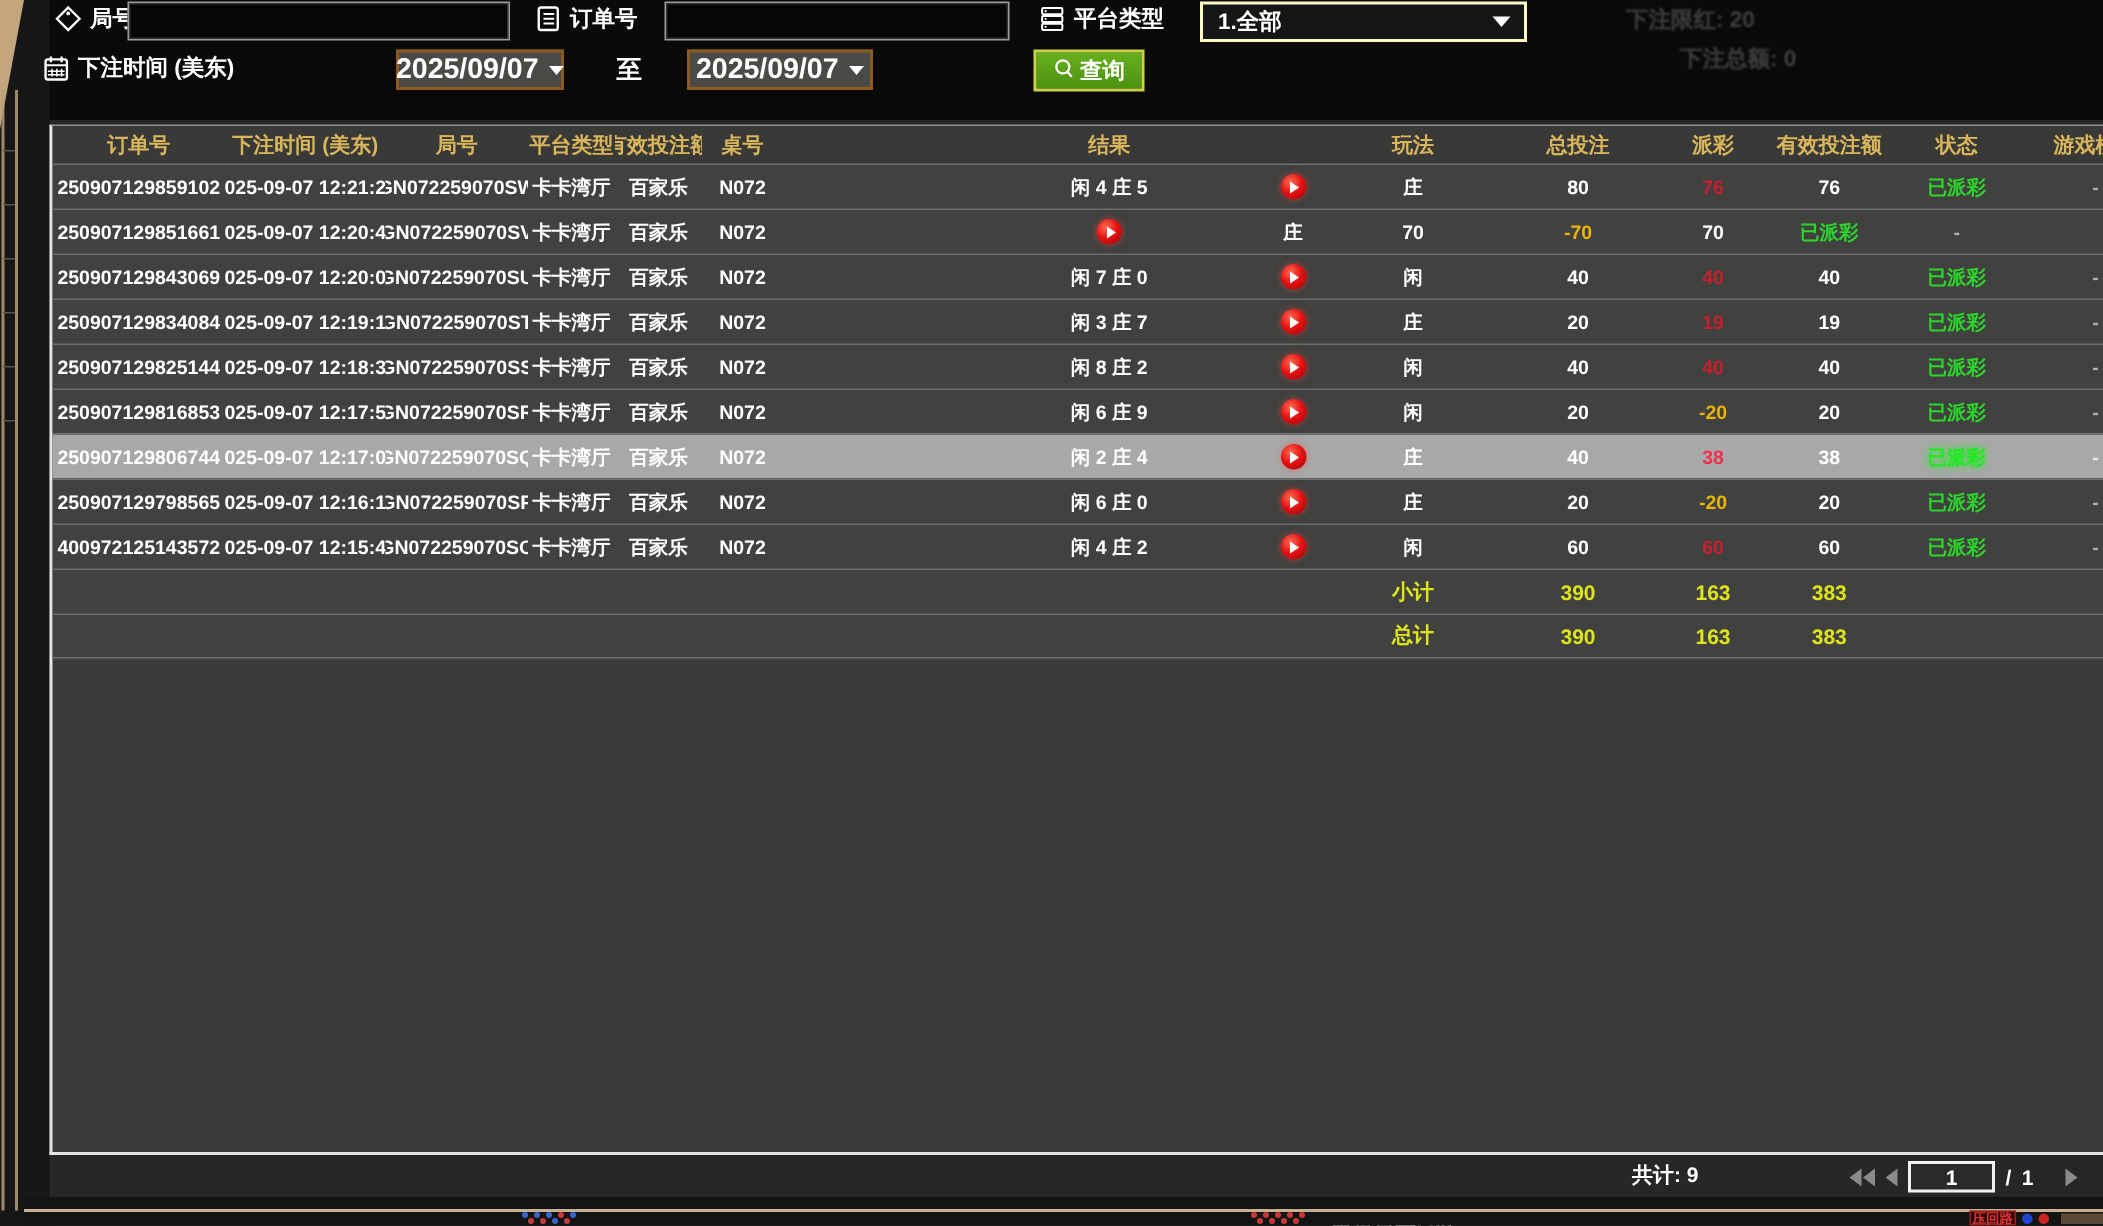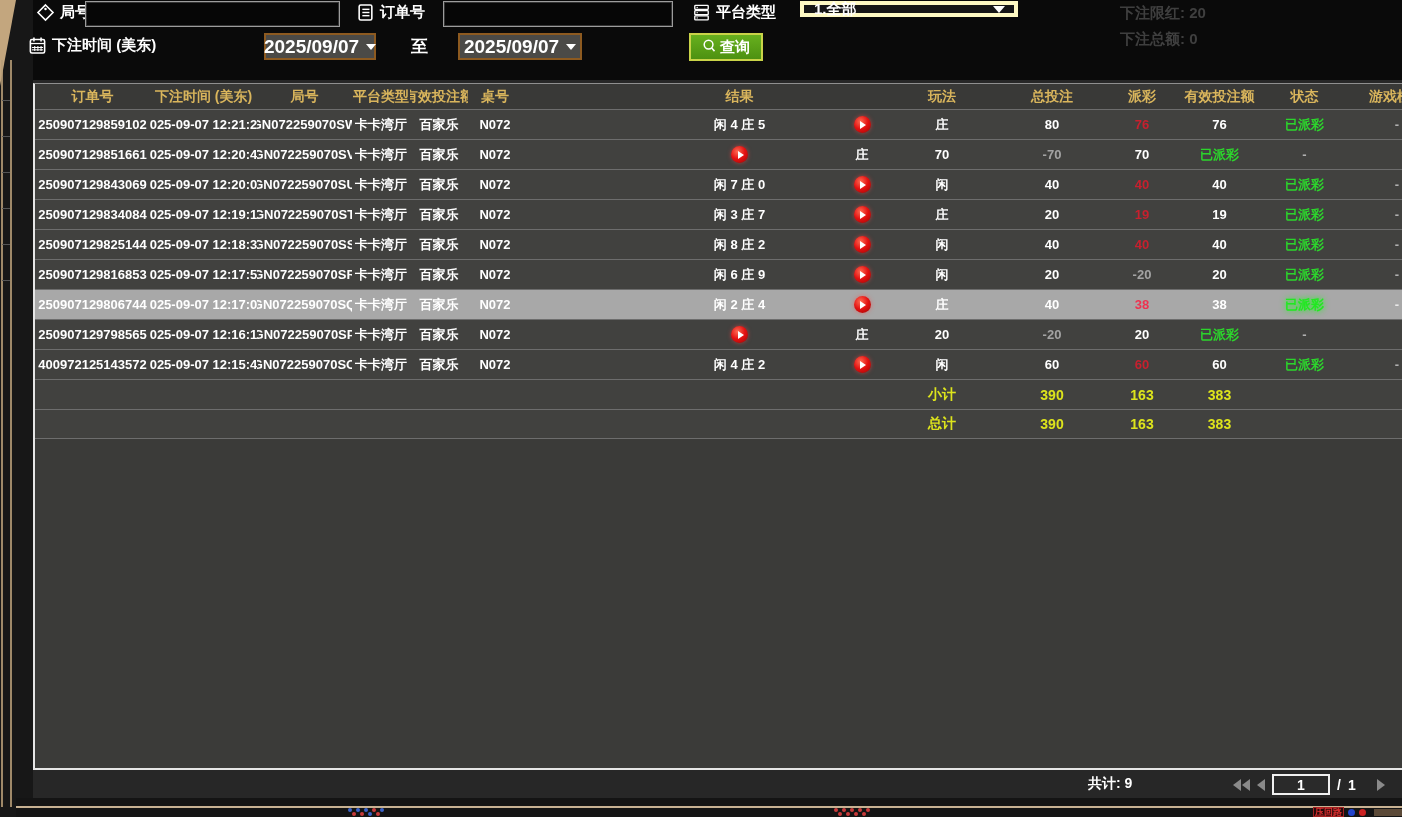--- a/index.html
+++ b/index.html
@@ -11,29 +11,29 @@
   }
   
   .backdrop-mid { position:absolute; left:33px; top:80px; width:1369px; height:718px; background:#272727; }
   .left-strip { position:absolute; left:0; top:0; width:33px; height:817px; background:#171717; }
   .left-strip .corner { position:absolute; left:0; top:0; width:0; height:0;
       border-top:86px solid #c3a67e; border-right:16px solid transparent; }
   .left-strip .vline { position:absolute; top:60px; bottom:10px; width:2px; background:#b79d78; opacity:.85; }
   .v1 { left:1px; } .v2 { left:10px; }
   .left-strip .hline { position:absolute; left:2px; width:8px; height:1px; background:#555; }
   .ghost { position:absolute; color:#4d4d4d; font-size:15px; filter:blur(.6px); opacity:.8; white-space:nowrap; }
-  .ghost1 { left:1120px; top:4px;text-align:right; } .ghost2 { left:1120px; top:30px; }
+  .ghost1 { left:1084px; top:4px;text-align:right; } .ghost2 { left:1120px; top:30px; }
 
   
   .flabel { position:absolute; display:flex; align-items:center; gap:5px; font-size:15px; color:#fff; white-space:nowrap; }
   .flabel svg { display:block; }
   .txt { position:absolute; top:1px; height:26px; background:#060606; border:1px solid #9c9c9c;
          box-shadow:inset 0 0 0 1px #333; color:#fff; font:inherit; font-size:14px; padding:0 6px; }
-  .select { position:absolute; left:800px; top:1px; width:218px; height:16px; background:#161616;
-            border:4px solid #fef9c3; display:flex; align-items:center; cursor:pointer; }
+  .select { position:absolute; left:800px; top:1px; width:218px; height:27px; background:#161616;
+            border:2px solid #fef9c3; display:flex; align-items:center; cursor:pointer; }
   .select .sel-txt { padding-left:10px; font-size:15px; }
   .caret-down { width:0; height:0; border-left:6px solid transparent; border-right:6px solid transparent; border-top:7px solid #fff; }
   .select .caret-down { position:absolute; right:9px; }
   .datebtn { position:absolute; top:33px; height:27px; background:#4b4a47; border:2px solid #8d5a20;
              display:flex; align-items:center; justify-content:center; gap:7px; font-size:19px; cursor:pointer; }
   .datebtn .caret-down { border-left-width:5px; border-right-width:5px; border-top-width:6px; }
   .to-label { position:absolute; left:411px; top:35px; font-size:17px; }
   .searchbtn { position:absolute; left:689px; top:33px; width:74px; height:28px;
                background:linear-gradient(#67b01e,#4d9111); border:2px solid #c9d348;
                display:flex; align-items:center; justify-content:center; gap:3px; font-size:15px; color:#fff; cursor:pointer; }
@@ -42,21 +42,21 @@
   .panel { position:absolute; left:33px; top:83px; width:1369px; height:687px; background:#3b3b39;
            border-left:2px solid #e6e6e6; border-bottom:2px solid #e6e6e6; border-top:1px solid #8f8f8f; overflow:hidden; }
   .thead, .trow { display:grid; width:1412px;
     grid-template-columns:115px 107px 95px 58px 58px 54px 120px 195px 50px 110px 110px 70px 85px 85px 100px; }
   .thead { height:25px; background:#393937; color:#d9b55c; font-size:14px; }
   .trow { height:30px; background:#41413f; border-top:1px solid #6d6d6d; font-size:13px; }
   .thead > div, .trow > div { display:flex; align-items:center; justify-content:center; overflow:hidden; white-space:nowrap; }
   .trow.selected { background:#a8a8a8; }
   .trow.total-row { color:#dde41c; font-size:14px; }
   .trow.last { border-bottom:1px solid #6d6d6d; }
-  .pos { color:#c6202e; } .neg { color:#a3a3a3; }
+  .pos { color:#c6202e; } .neg { color:#eab308; }
   .selected .pos { color:#ee3350; }
   .st { color:#2cd42c; } .selected .st { color:#21e821; text-shadow:0 0 6px #1f1; }
   .mode { color:#b0b0b0; } .selected .mode { color:#e9e9e9; }
   .play-icon { width:17px; height:17px; border-radius:50%;
     background:radial-gradient(circle at 38% 32%, #ff6a52 0%, #e31111 48%, #9c0606 100%);
     display:inline-flex; align-items:center; justify-content:center; box-shadow:0 0 4px rgba(255,70,70,.55); cursor:pointer; }
   .play-tri { width:0; height:0; border-top:4px solid transparent; border-bottom:4px solid transparent; border-left:6px solid #fff; margin-left:2px; }
 
   
   .pagebar { position:absolute; left:33px; top:770px; width:1369px; height:28px; font-size:14px; }
@@ -339,20 +339,21 @@
         <div class="mode">-</div>
       </div>
       <div class="trow">
         <div>250907129798565</div>
         <div>2025-09-07 12:16:17</div>
         <div>GN072259070SP</div>
         <div>卡卡湾厅</div>
         <div>百家乐</div>
         <div>N072</div>
         <div></div>
+        <div>闲 6 庄 0</div>
         <div>
           <span class="play-icon">
             <span class="play-tri"></span>
           </span>
         </div>
         <div>庄</div>
         <div>20</div>
         <div class="neg">-20</div>
         <div>20</div>
         <div class="st">已派彩</div>

